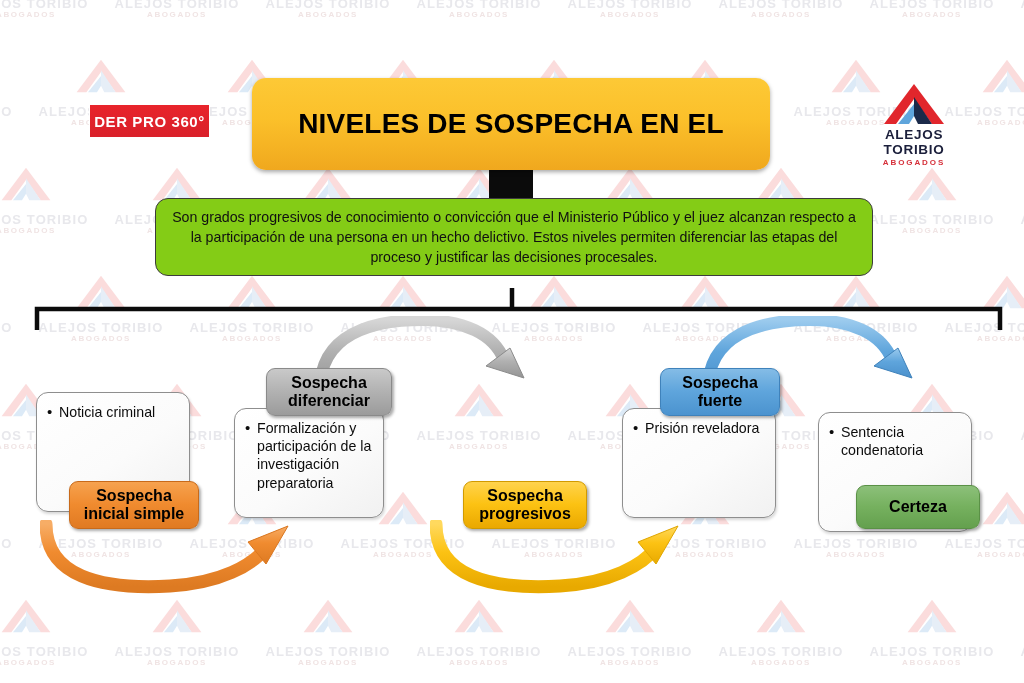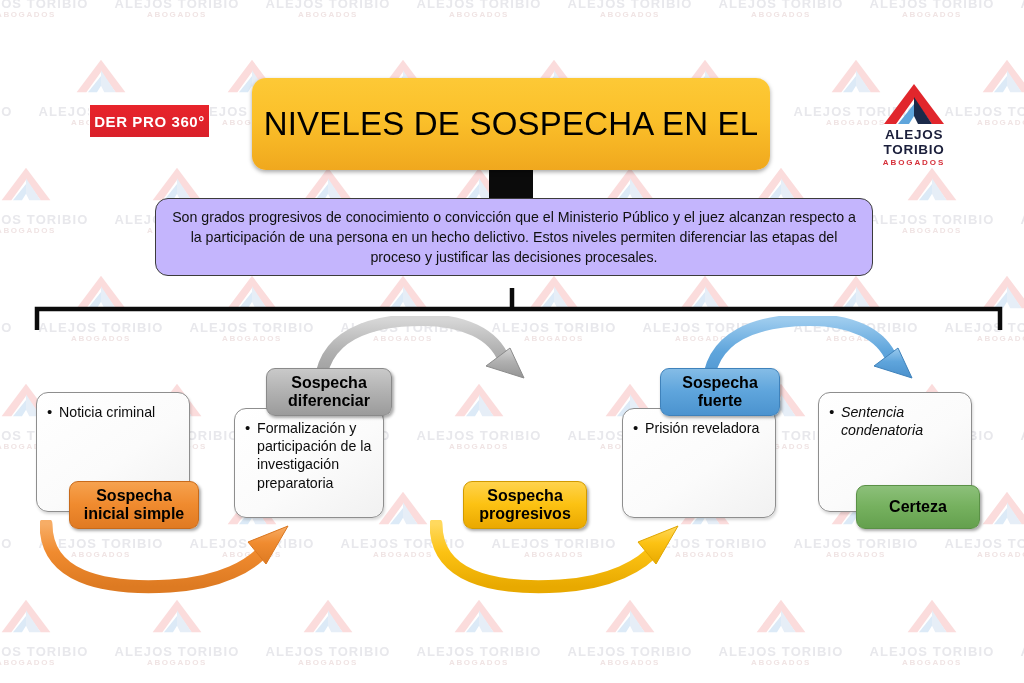--- a/index.html
+++ b/index.html
@@ -21,21 +21,21 @@
   
   #title-box{
     position:absolute;left:252px;top:78px;width:518px;height:92px;
     border-radius:14px;
     background:linear-gradient(180deg,#fdc936 0%,#fbc02a 45%,#f0a81e 100%);
     box-shadow:0 2px 4px rgba(0,0,0,.35);
     display:flex;align-items:center;justify-content:center;
     z-index:6;
   }
   #title-text{
-    font-size:33px;font-weight:normal;color:#000;text-align:right;
+    font-size:28px;font-weight:bold;color:#000;text-align:right;
     line-height:1.22;letter-spacing:.2px;
   }
   #title-stem{position:absolute;left:489px;top:166px;width:44px;height:36px;background:#0b0b0b;z-index:5;}
 
   #derpro{
     position:absolute;left:89px;top:104px;width:119px;height:32px;
     background:linear-gradient(180deg,#e8242b 0%,#d9202a 100%);
     border:1.5px solid #fff;
     display:flex;align-items:center;justify-content:center;
     z-index:6;
@@ -43,21 +43,21 @@
   #derpro span{color:#fff;font-size:15px;font-weight:bold;letter-spacing:.6px;}
 
   #brand-logo{position:absolute;left:855px;top:82px;width:118px;height:74px;z-index:6;text-align:center;}
   #brand-mark{width:64px;height:44px;margin:0 auto;display:block;}
   #brand-name{font-size:13.5px;font-weight:bold;color:#1b1f3b;letter-spacing:.7px;margin-top:1px;}
   #brand-sub{font-size:8px;font-weight:bold;color:#d6303a;letter-spacing:1.9px;margin-top:1px;}
 
   
   #desc-box{
     position:absolute;left:155px;top:198px;width:716px;height:76px;
-    border:1.4px solid #3c3c3c;border-radius:13px;background:#c4b5fd;
+    border:1.4px solid #3c3c3c;border-radius:13px;background:#84cc16;
     display:flex;align-items:center;justify-content:center;
     z-index:5;
   }
   #desc-text{font-size:14.2px;color:#111;text-align:center;line-height:1.42;padding:0 14px;}
 
   
   #bracket{position:absolute;left:0px;top:286px;width:1024px;height:46px;z-index:4;}
 
   
   .card{
@@ -655,21 +655,21 @@
       <li>Prisión reveladora</li>
     </ul>
   </div>
   <div class="badge blue" style="left:660px;top:368px;width:118px;height:46px;">
     <div>
       <div>Sospecha</div>
       <div>fuerte</div>
     </div>
   </div>
 
-  <div class="card" style="left:818px;top:392px;width:152px;height:118px;font-style:italic;">
+  <div class="card" style="left:818px;top:412px;width:152px;height:118px;">
     <ul>
       <li>Sentencia condenatoria</li>
     </ul>
   </div>
   <div class="badge green" style="left:856px;top:485px;width:122px;height:42px;">
     <div>
       <div>Certeza</div>
     </div>
   </div>
 

